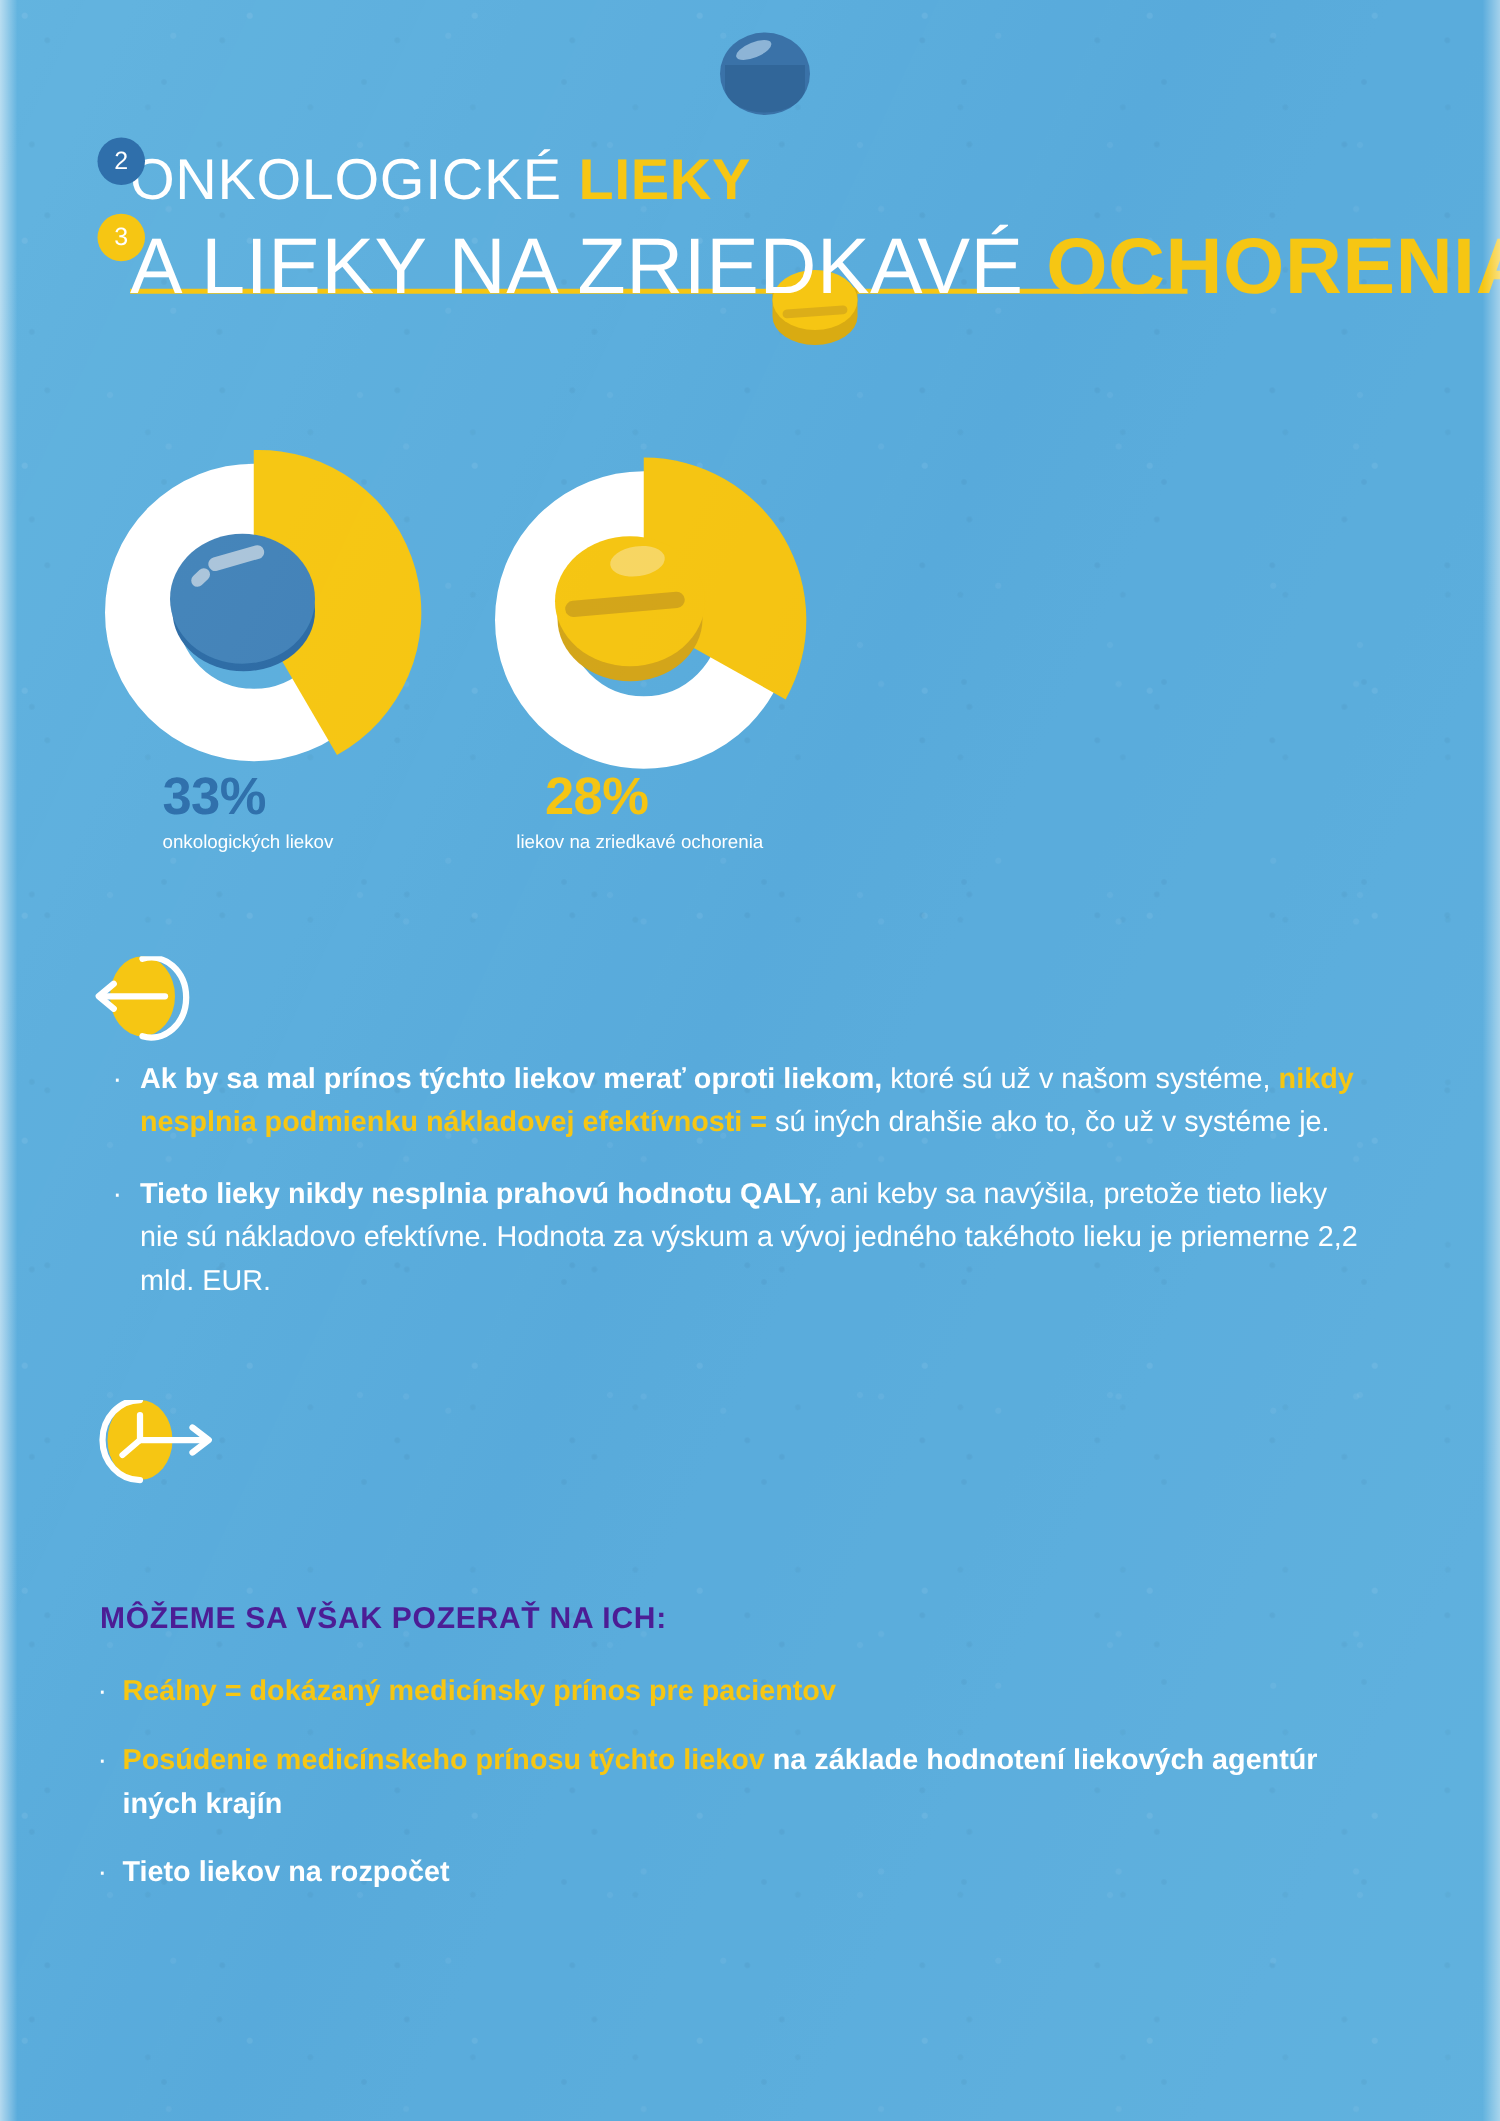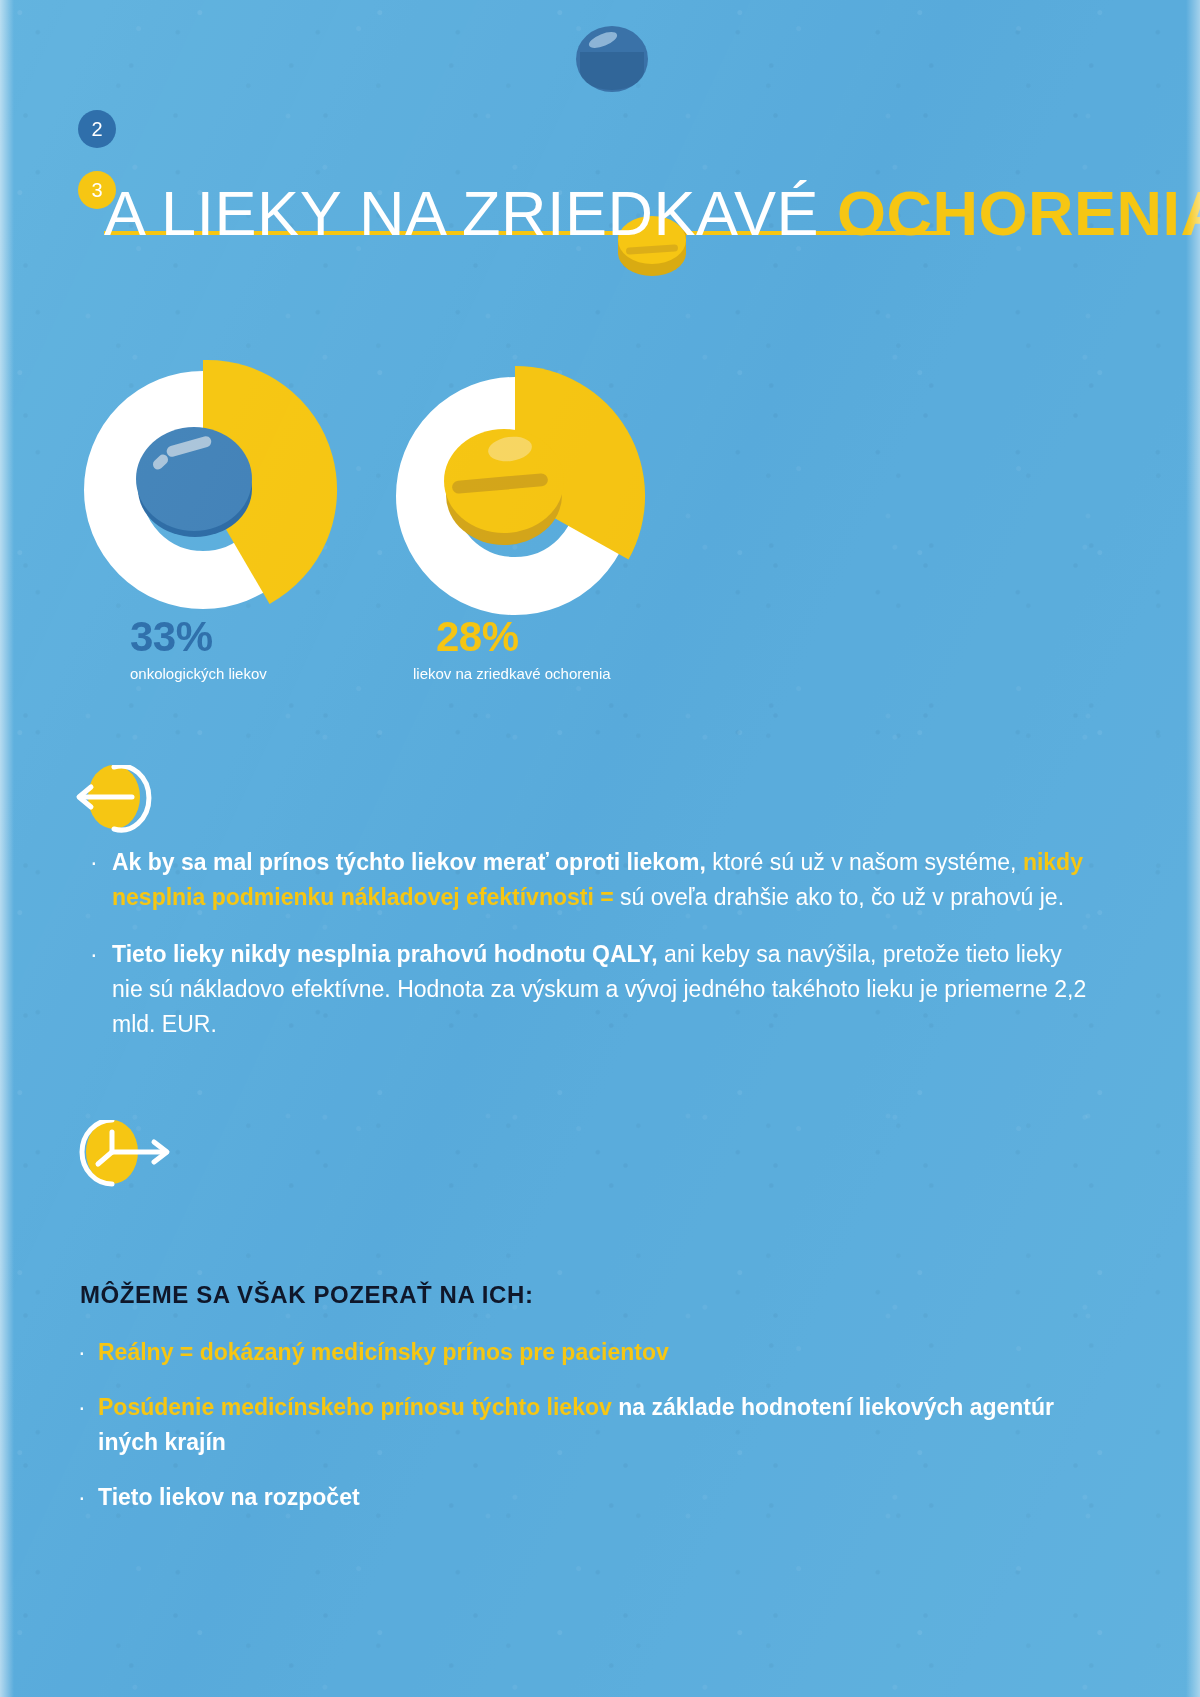--- a/index.html
+++ b/index.html
@@ -255,21 +255,21 @@
     font-size: 23px;
     line-height: 35px;
   }
   .bullet b { font-weight: 700; }
   .bullet .hl { color: #f6c613; font-weight: 700; }
 
   
   .sub-head {
     position: absolute;
     left: 80px; top: 1281px;
-    color: #0f172a;
+    color: #4c1d95;
     font-size: 24px;
     font-weight: 700;
     letter-spacing: 0.6px;
     z-index: 4;
     text-transform: uppercase;
   }
   .bullets-2 {
     position: absolute;
     left: 76px; top: 1335px;
     width: 1000px;
@@ -303,20 +303,23 @@
 <div id="page">
 
   <div class="ball-top">
     <div class="shade"></div>
     <div class="gloss"></div>
   </div>
 
   <div class="badge badge-2">2</div>
   <div class="badge badge-3">3</div>
 
+  <div class="title-line title-line-1">
+    <span>ONKOLOGICKÉ </span><span class="hl">LIEKY</span>
+  </div>
   <div class="title-line title-line-2">
     <span>A LIEKY NA ZRIEDKAVÉ </span><span class="hl">OCHORENIA</span>
   </div>
   <div class="title-rule"></div>
 
   <div class="tablet-title">
     <div class="rim"></div>
     <div class="cap"></div>
     <div class="score"></div>
   </div>
@@ -364,21 +367,21 @@
     <svg width="104" height="80" viewBox="0 0 104 80">
       <ellipse cx="40" cy="32" rx="26" ry="32" fill="#f6c613"></ellipse>
       <path d="M40 2 A28 32 0 1 1 40 64" fill="none" stroke="#ffffff" stroke-width="5" stroke-linecap="round"></path>
       <line x1="6" y1="32" x2="58" y2="32" stroke="#ffffff" stroke-width="5" stroke-linecap="round"></line>
       <polyline points="17,22 5,32 17,42" fill="none" stroke="#ffffff" stroke-width="5" stroke-linecap="round" stroke-linejoin="round"></polyline>
     </svg>
   </div>
 
   <div class="bullets">
     <div class="bullet">
-      <span class="dot">·</span><b>Ak by sa mal prínos týchto liekov merať oproti liekom,</b><span> ktoré sú už v našom systéme, </span><span class="hl">nikdy nesplnia podmienku nákladovej efektívnosti =</span><span> sú oveľa drahšie ako to, čo už v prahovú je.</span>
+      <span class="dot">·</span><b>Ak by sa mal prínos týchto liekov merať oproti liekom,</b><span> ktoré sú už v našom systéme, </span><span class="hl">nikdy nesplnia podmienku nákladovej efektívnosti =</span><span> sú iných drahšie ako to, čo už v systéme je.</span>
     </div>
     <div class="bullet">
       <span class="dot">·</span><b>Tieto lieky nikdy nesplnia prahovú hodnotu QALY,</b><span> ani keby sa navýšila, pretože tieto lieky nie sú nákladovo efektívne. Hodnota za výskum a vývoj jedného takéhoto lieku je priemerne 2,2 mld. EUR.</span>
     </div>
   </div>
 
   <div class="icon-box icon-clock">
     <svg width="112" height="80" viewBox="0 0 112 80">
       <ellipse cx="38" cy="32" rx="26" ry="32" fill="#f6c613"></ellipse>
       <path d="M38 0 A30 32 0 1 0 38 64" fill="none" stroke="#ffffff" stroke-width="5" stroke-linecap="round"></path>

